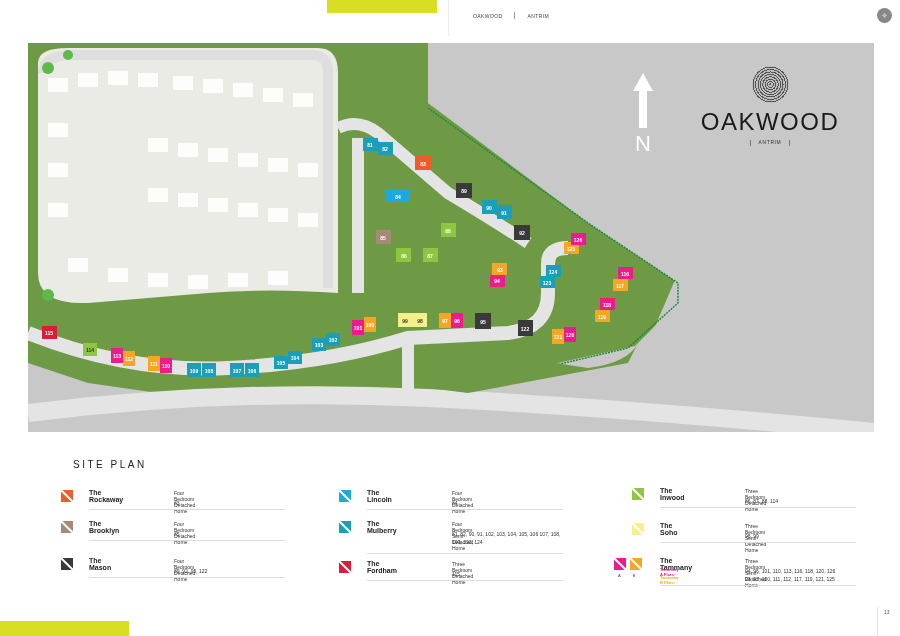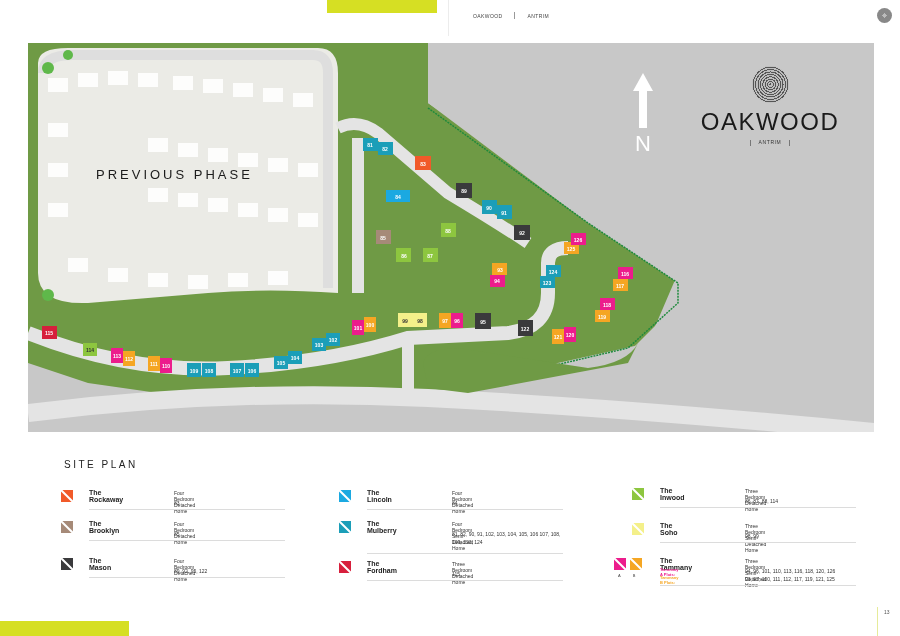--- a/index.html
+++ b/index.html
@@ -21,21 +21,21 @@
   .logo-mark { width: 37px; height: 37px; border-radius: 50%; margin: 0 auto 6px auto;
     background: repeating-radial-gradient(circle, #555 0 1px, #bdbdbd 1px 2.4px); }
   .logo-title { font-size: 24px; letter-spacing: 1.5px; color: #1a1a1a; font-weight: normal; line-height: 26px; }
   .logo-sub { font-size: 5px; letter-spacing: 0.6px; color: #333; margin-top: 4px; }
   .logo-sub .bar { display: inline-block; width: 1px; height: 6px; background: #777; vertical-align: middle; margin: 0 8px; }
   .prev-phase { position: absolute; left: 68px; top: 124px; font-size: 13px; letter-spacing: 3px; color: #1c1c1c; }
 
   .plot-label { font-family: "Liberation Sans", sans-serif; font-size: 5px; fill: #fff; font-weight: bold; text-anchor: middle; }
   .plot-label.dark { fill: #333; }
 
-  .section-title { position: absolute; left: 64px; top: 459px; font-size: 10px; letter-spacing: 2.5px; color: #222; }
+  .section-title { position: absolute; left: 73px; top: 459px; font-size: 10px; letter-spacing: 2.5px; color: #222; }
   .legend-col { position: absolute; top: 485px; }
   .legend-row { position: relative; height: 35px; }
   .swatch { position: absolute; left: 0; top: 5px; width: 12px; height: 12px; overflow: hidden; }
   .swatch::after { content: ""; position: absolute; left: -3px; top: 5px; width: 18px; height: 2px; background: #fff; transform: rotate(45deg); }
   .swatch-pair { position: absolute; top: 5px; display: flex; gap: 4px; }
   .swatch-pair .swatch { position: relative; top: 0; }
   .pair-labels { position: absolute; top: 20px; font-size: 4px; color: #444; display: flex; gap: 12px; }
   .legend-name { position: absolute; left: 28px; top: 4px; font-size: 7px; font-weight: bold; color: #222; }
   .legend-desc { position: absolute; left: 113px; top: 5px; font-size: 5px; color: #333; }
   .legend-plots { position: absolute; left: 113px; top: 14px; font-size: 5px; color: #333; line-height: 8px; width: 140px; }
@@ -219,21 +219,20 @@
   </div>
 
   <div class="logo">
     <div class="logo-mark"></div>
     <div class="logo-title">OAKWOOD</div>
     <div class="logo-sub">
       <span class="bar"></span><span>ANTRIM</span><span class="bar"></span>
     </div>
   </div>
 
-  <div class="prev-phase">PREVIOUS PHASE</div>
 </div>
 
 <div class="section-title">SITE PLAN</div>
 
 <div class="legend-col" style="left:61px;">
   <div class="legend-row">
     <div class="swatch" style="background:#f15a29"></div>
     <div class="legend-name">The Rockaway</div>
     <div class="legend-desc">Four Bedroom Detached Home</div>
     <div class="legend-plots">83</div>

